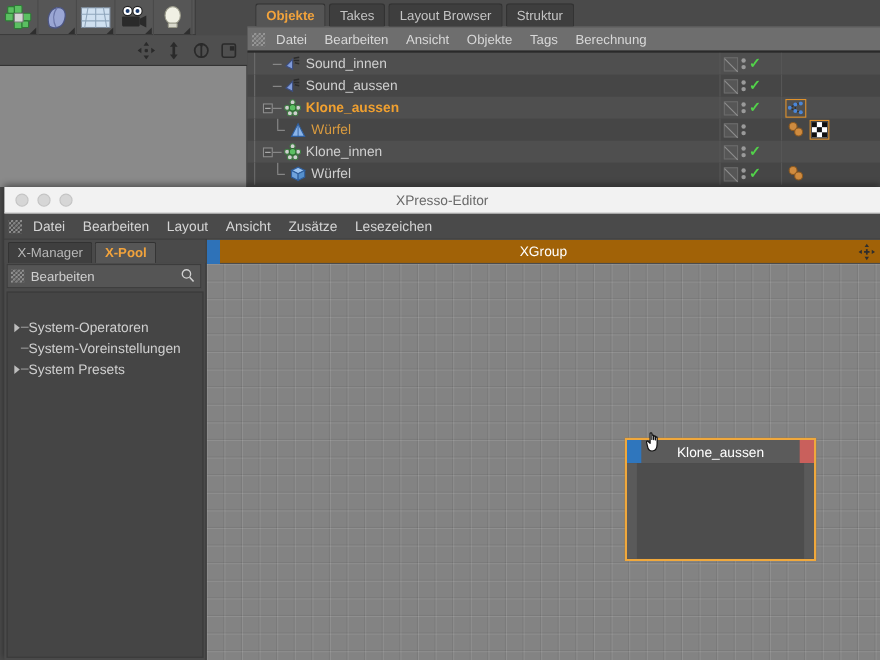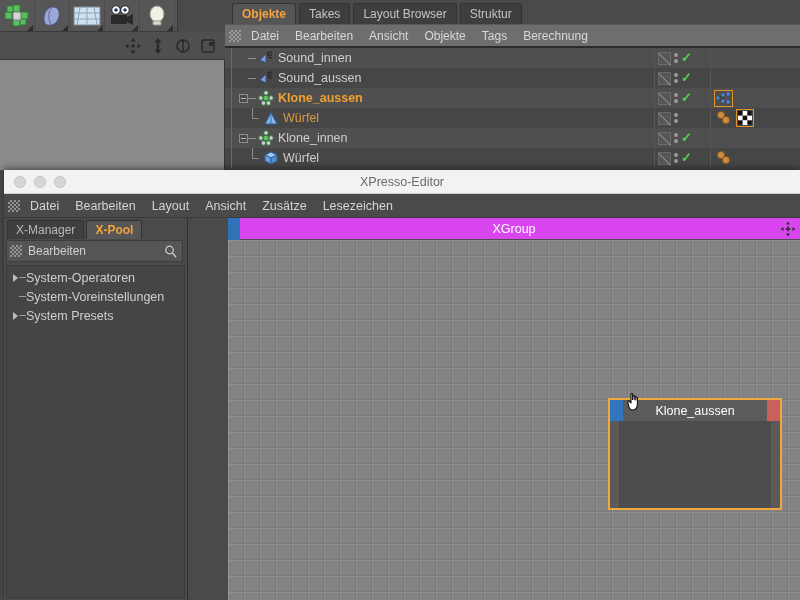--- a/index.html
+++ b/index.html
@@ -120,45 +120,45 @@
   .xp-title { height:24px; background:#f2f2f2; display:flex; align-items:center;
               position:relative; border-bottom:1px solid #cfcfcf; }
   .traffic { display:flex; gap:8px; margin-left:10px; }
   .tl { width:12px;height:12px;border-radius:50%;background:#d6d6d6;border:1px solid #c4c4c4; }
   .xp-title-text { position:absolute; left:0; right:0; text-align:center;
                    font-size:12.5px; color:#6a6a6a; }
   .xp-menubar { height:24px; background:#4a4a4a; display:flex; align-items:center;
                 padding-left:4px; border-bottom:1px solid #3a3a3a; }
   .xp-menubar .menu-item { color:#d5d5d5; font-size:12.5px; line-height:24px; }
 
-  .xp-body { position:absolute; left:0; top:48px; right:0; bottom:0; display:flex;gap:40px; }
+  .xp-body { position:absolute; left:0; top:48px; right:0; bottom:0; display:flex; }
 
   
   .pool { width:184px; background:#4a4a4a; position:relative; border-right:1px solid #2f2f2f; }
   .pool-tabs { height:21px; display:flex; align-items:flex-end; gap:2px; padding-left:3px; background:#4a4a4a; }
   .ptab { height:19px; line-height:19px; padding:0 8px; font-size:12px;
           background:#3f3f3f; color:#b8b8b8; border:1px solid #323232; border-bottom:none;
           border-radius:2px 2px 0 0; }
   .ptab.active { background:#565656; color:#f2a33c; font-weight:bold; }
   .pool-search { height:22px; margin:1px 4px 0 2px; background:#555555;
                  border:1px solid #3c3c3c; display:flex; align-items:center; position:relative; }
   .pool-search .lbl { font-size:12px; color:#d0d0d0; margin-left:4px; }
   .mag { position:absolute; right:5px; top:3px; width:13px; height:13px; }
   .pool-tree { position:absolute; left:2px; right:2px; top:47px; bottom:2px;
-               background:#454545; border:1px solid #3a3a3a; padding-top:2px; }
+               background:#454545; border:1px solid #3a3a3a; padding-top:22px; }
   .ptree-row { display:flex; align-items:center; height:19px; padding-left:6px; }
   .ptri { width:0;height:0;border-style:solid;border-width:4px 0 4px 5px;
           border-color:transparent transparent transparent #bdbdbd; margin-right:1px; }
   .ptri.blank { border-color:transparent; }
   .pdash { width:7px; height:1px; background:#9a9a9a; }
   .ptree-label { font-size:12.5px; color:#cfcfcf; }
 
   
   .canvas-wrap { flex:1; position:relative; background:#808080; overflow:hidden; }
-  .xg-bar { height:22px; background:#d946ef; position:relative;
+  .xg-bar { height:22px; background:#a16207; position:relative;
             border-bottom:1px solid #4c4c4c; display:flex; align-items:center;padding-left:44px; }
   .xg-title { position:absolute; left:0; right:0; text-align:center;
               font-size:12.5px; color:#ffffff; }
   .xg-move { position:absolute; right:4px; top:3px; width:16px; height:16px; }
   .grid {
     position:absolute; left:0; right:0; top:22px; bottom:0;
     background-color:#838383;
     background-image:
       linear-gradient(to right, rgba(255,255,255,.10) 1px, transparent 1px),
       linear-gradient(to bottom, rgba(255,255,255,.10) 1px, transparent 1px),

